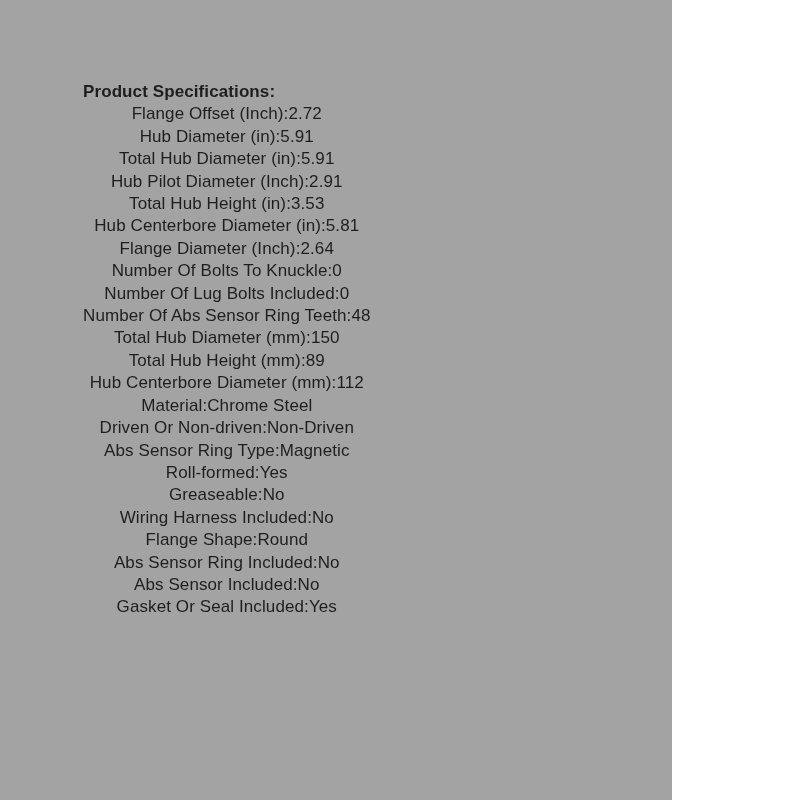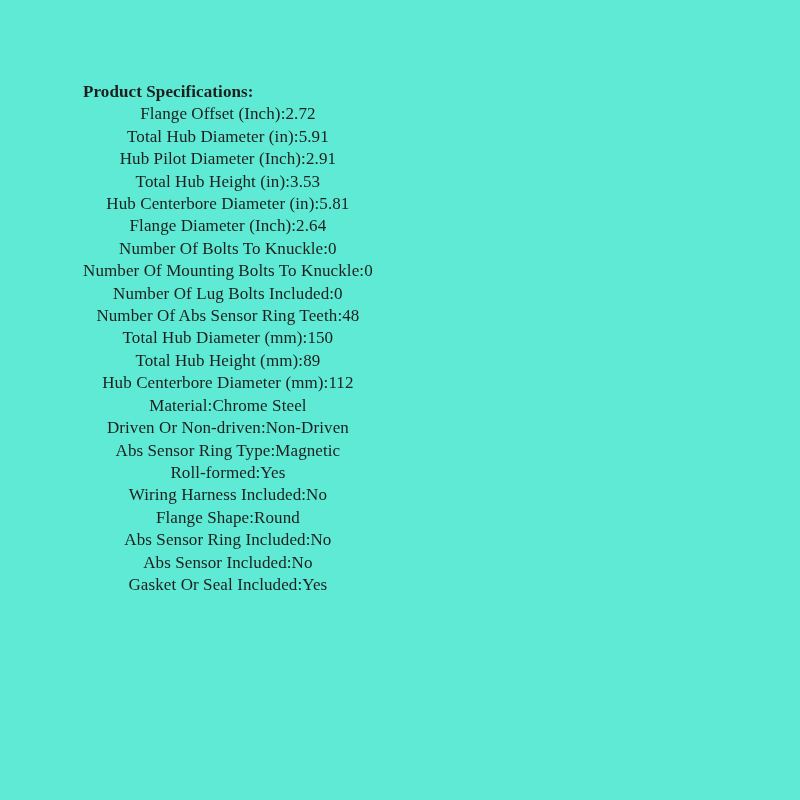--- a/index.html
+++ b/index.html
@@ -2,25 +2,25 @@
 <html><head>
 <meta charset="utf-8">
 <style>
   html, body {
     margin: 0;
     padding: 0;
     background: #ffffff;
   }
   .page {
     position: relative;
-    width: 800px;
+    width: 672px;
     height: 800px;
-    background: #5eead4;
+    background: #a3a3a3;
     overflow: hidden;
-    font-family: Liberation Serif, serif;
+    font-family: Liberation Sans, sans-serif;
   }
   .spec-block {
     position: absolute;
     left: 83px;
     top: 81px;
     color: #1e1e1e;
     font-size: 17px;
     line-height: 22.4px;
     letter-spacing: 0.1px;
     white-space: nowrap;
@@ -41,34 +41,34 @@
 </style>
 </head>
 <body>
 
 <div class="page">
   <div class="spec-block">
     <p class="spec-title">Product Specifications:</p>
     <div>
   <p class="spec-row"><span>Flange Offset (Inch)</span><span>:</span><span>2.72</span></p>
 
+  <p class="spec-row"><span>Hub Diameter (in)</span><span>:</span><span>5.91</span></p>
 
   <p class="spec-row"><span>Total Hub Diameter (in)</span><span>:</span><span>5.91</span></p>
 
   <p class="spec-row"><span>Hub Pilot Diameter (Inch)</span><span>:</span><span>2.91</span></p>
 
   <p class="spec-row"><span>Total Hub Height (in)</span><span>:</span><span>3.53</span></p>
 
   <p class="spec-row"><span>Hub Centerbore Diameter (in)</span><span>:</span><span>5.81</span></p>
 
   <p class="spec-row"><span>Flange Diameter (Inch)</span><span>:</span><span>2.64</span></p>
 
   <p class="spec-row"><span>Number Of Bolts To Knuckle</span><span>:</span><span>0</span></p>
 
-  <p class="spec-row"><span>Number Of Mounting Bolts To Knuckle</span><span>:</span><span>0</span></p>
 
 
   <p class="spec-row"><span>Number Of Lug Bolts Included</span><span>:</span><span>0</span></p>
 
   <p class="spec-row"><span>Number Of Abs Sensor Ring Teeth</span><span>:</span><span>48</span></p>
 
   <p class="spec-row"><span>Total Hub Diameter (mm)</span><span>:</span><span>150</span></p>
 
   <p class="spec-row"><span>Total Hub Height (mm)</span><span>:</span><span>89</span></p>
 
@@ -76,20 +76,21 @@
 
   <p class="spec-row"><span>Material</span><span>:</span><span>Chrome Steel</span></p>
 
   <p class="spec-row"><span>Driven Or Non-driven</span><span>:</span><span>Non-Driven</span></p>
 
   <p class="spec-row"><span>Abs Sensor Ring Type</span><span>:</span><span>Magnetic</span></p>
 
 
   <p class="spec-row"><span>Roll-formed</span><span>:</span><span>Yes</span></p>
 
+  <p class="spec-row"><span>Greaseable</span><span>:</span><span>No</span></p>
 
   <p class="spec-row"><span>Wiring Harness Included</span><span>:</span><span>No</span></p>
 
   <p class="spec-row"><span>Flange Shape</span><span>:</span><span>Round</span></p>
 
 
   <p class="spec-row"><span>Abs Sensor Ring Included</span><span>:</span><span>No</span></p>
 
   <p class="spec-row"><span>Abs Sensor Included</span><span>:</span><span>No</span></p>
 

